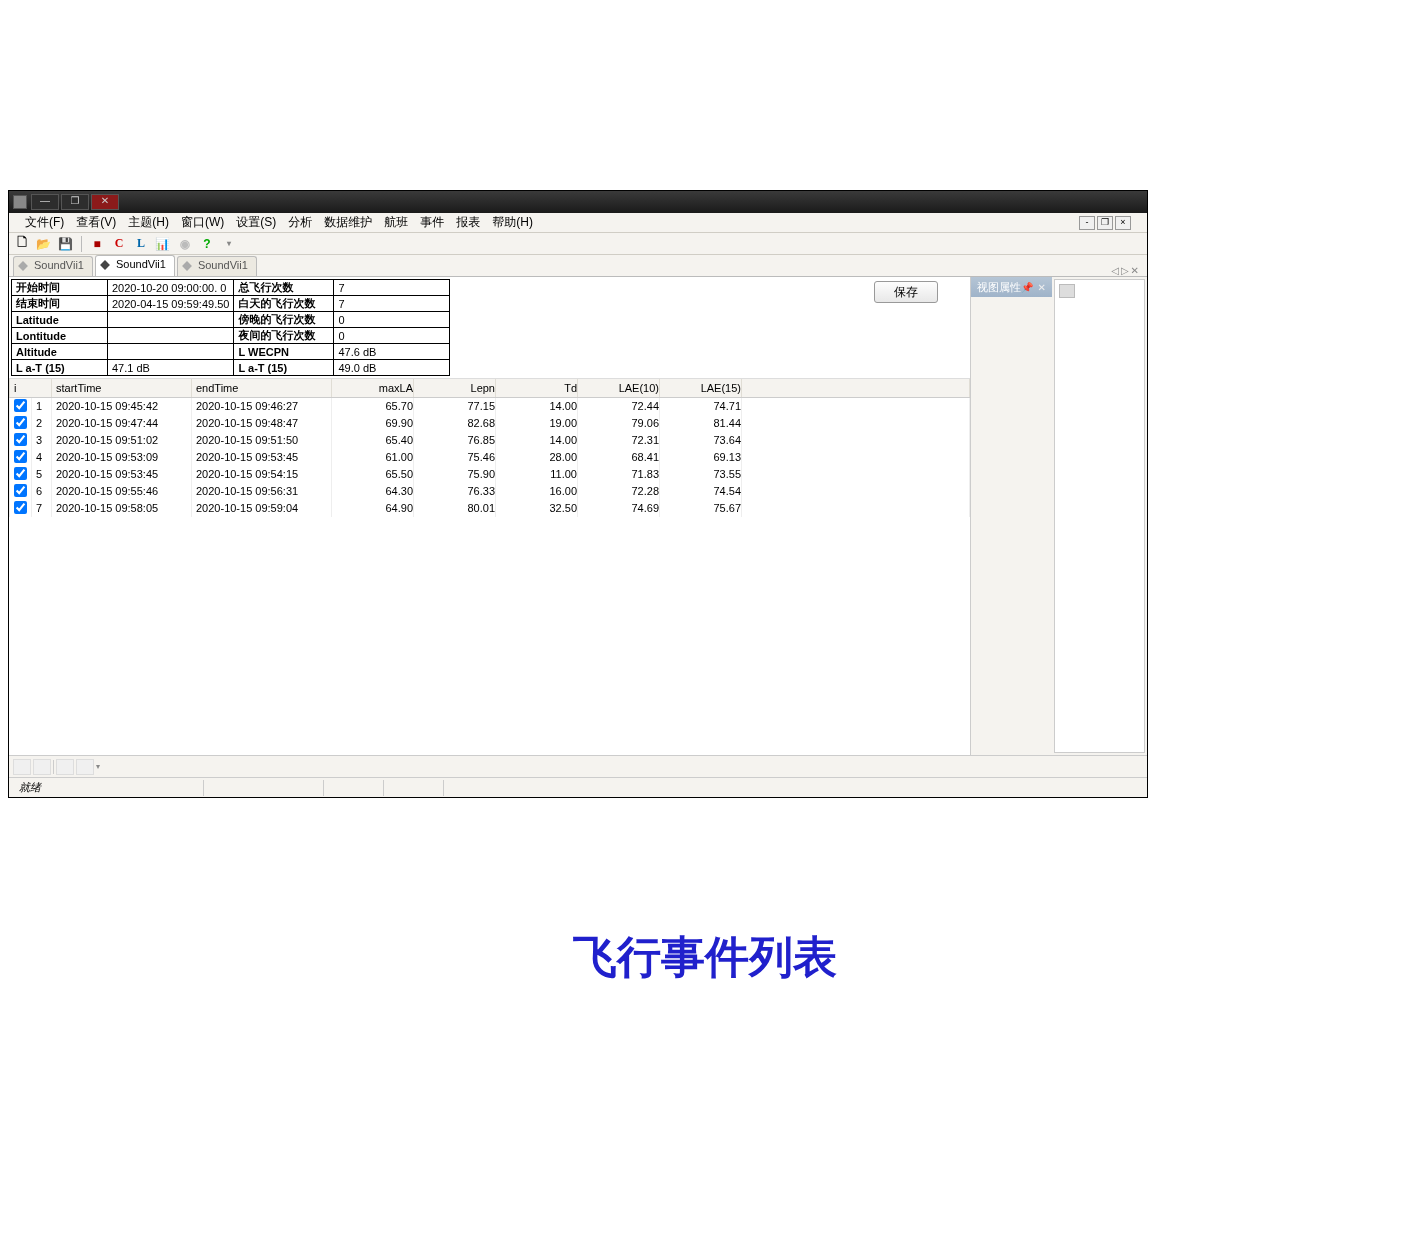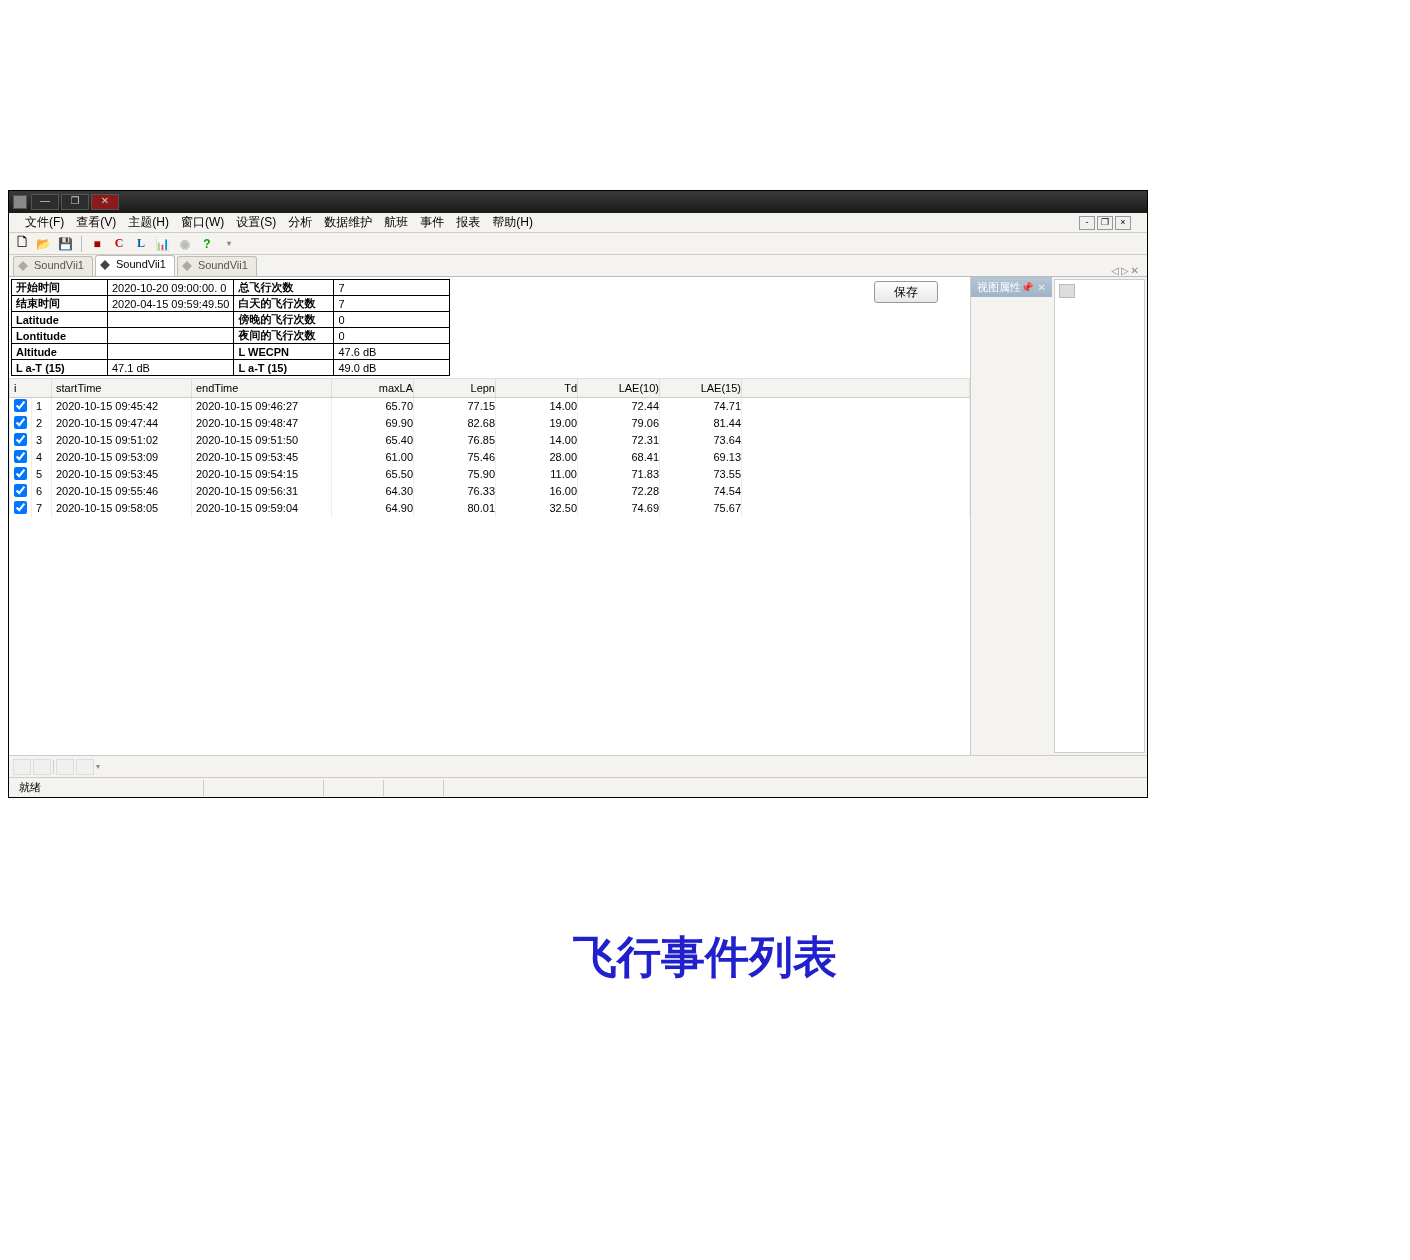--- a/index.html
+++ b/index.html
@@ -44,21 +44,21 @@
   .sidepanel { width: 176px; background: #f5f3ef; display: flex; flex-direction: row; }
   .sidepanel .sidetitle { height: 20px; background: linear-gradient(#b5c5d5,#9fb3c9); color: #fff; padding: 2px 6px; font-size: 11px; display: flex; align-items: center; }
   .sidepanel .sidetitle .sbtns { margin-left: auto; display: flex; gap: 4px; color: #eee; font-size: 10px; }
   .sidepanel .sidebody { flex: 1; background: #fff; margin: 2px; border: 1px solid #ccc; }
   .sideicon { width: 16px; height: 14px; margin: 4px; background: #ddd; border: 1px solid #bbb; }
   .bottombar { height: 22px; background: #f5f3ef; border-top: 1px solid #ccc; display: flex; align-items: center; padding: 0 4px; gap: 2px; color: #bbb; }
   .bottombar .bbtn { width: 18px; height: 16px; border: 1px solid #ddd; background: #f0f0f0; }
   .bottombar .bsep { width: 1px; height: 14px; background: #ccc; }
   .statusbar { height: 20px; background: #f5f3ef; border-top: 1px solid #ccc; display: flex; align-items: center; padding: 0 4px; font-size: 11px; }
   .statusbar .cell { border-left: 1px solid #ccc; height: 16px; padding: 0 6px; }
-  .statusbar .cell.first { border-left: none; width: 190px;}
+  .statusbar .cell.first { border-left: none; width: 190px; font-style: italic;}
   .caption { text-align: center; font-size: 44px; font-weight: bold; color: #2020cc; margin-top: 130px; font-family: "Microsoft YaHei", SimHei, sans-serif; }
 </style>
 </head>
 <body>
 
 <div class="window">
 
   <div class="titlebar">
     <div class="ticon"></div>
     <div class="winbtns">

